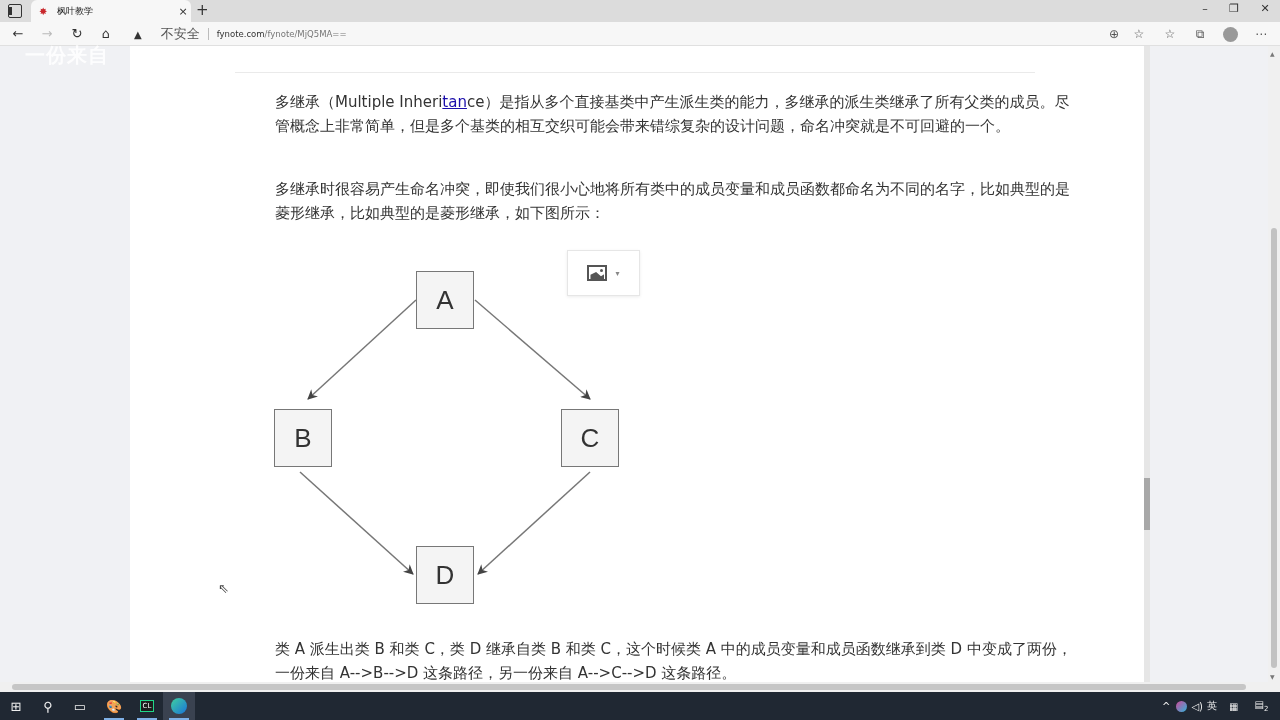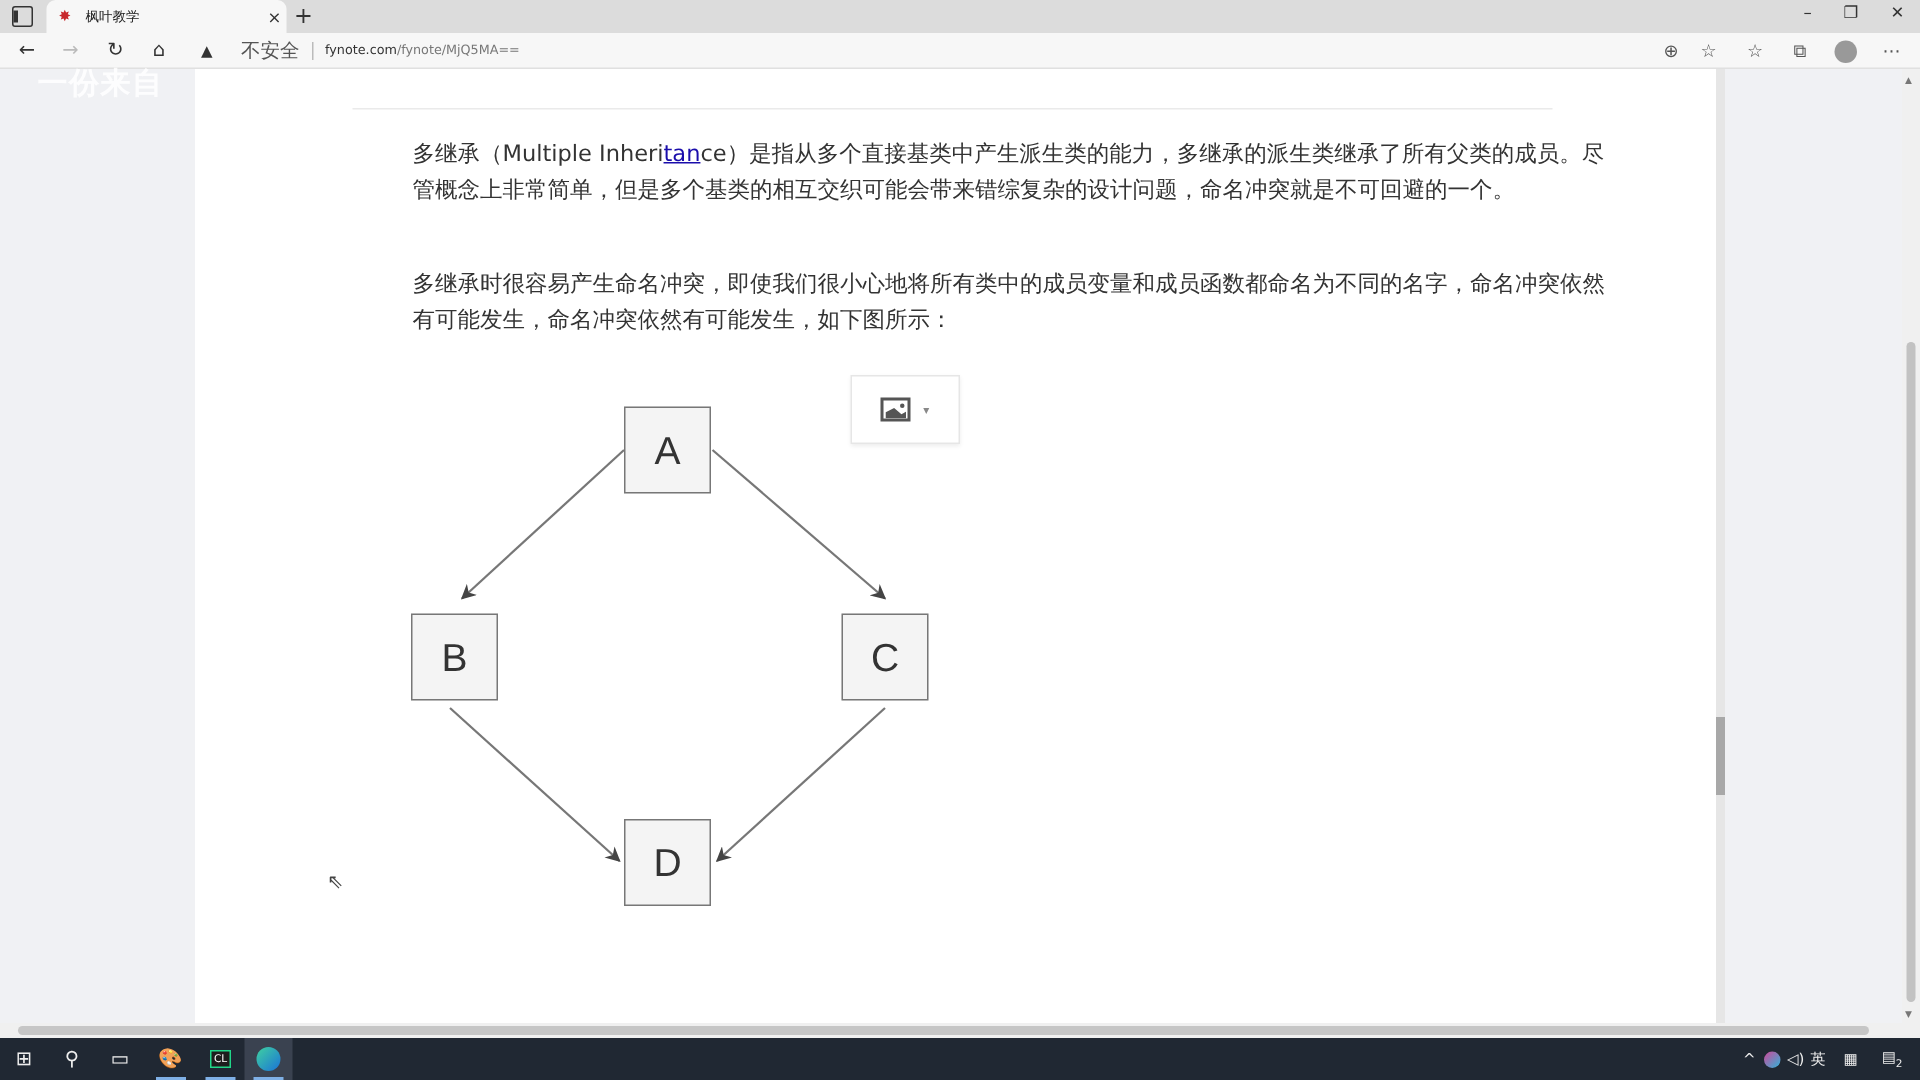--- a/index.html
+++ b/index.html
@@ -102,21 +102,21 @@
 <div class="avatar"></div>
 
 <div class="page-bg"></div>
 <span class="watermark" style="left:25px">一份来自</span>
 
 <div class="content">
   <div class="heading-rule"></div>
 
   <p class="para" style="top:44px"><span>多继承（Multiple Inheri</span><a>tan</a><span>ce）是指从多个直接基类中产生派生类的能力，多继承的派生类继承了所有父类的成员。尽管概念上非常简单，但是多个基类的相互交织可能会带来错综复杂的设计问题，命名冲突就是不可回避的一个。</span></p>
 
-  <p class="para" style="top:131px">多继承时很容易产生命名冲突，即使我们很小心地将所有类中的成员变量和成员函数都命名为不同的名字，命名冲突依然有可能发生，命名冲突依然有可能发生，如下图所示：</p>
+  <p class="para" style="top:131px">多继承时很容易产生命名冲突，即使我们很小心地将所有类中的成员变量和成员函数都命名为不同的名字，比如典型的是菱形继承，比如典型的是菱形继承，如下图所示：</p>
 
   <div class="diagram">
     <svg width="380" height="380" style="position:absolute;left:0;top:0">
       <defs>
         <marker id="arr" markerWidth="10" markerHeight="10" refX="9" refY="5" orient="auto" markerUnits="userSpaceOnUse">
           <path d="M0,0 L10,5 L0,10 L3,5 z" fill="#444"></path>
         </marker>
       </defs>
       <line x1="156" y1="54" x2="48" y2="153" stroke="#777" stroke-width="1.5" marker-end="url(#arr)"></line>
       <line x1="215" y1="54" x2="330" y2="153" stroke="#777" stroke-width="1.5" marker-end="url(#arr)"></line>
@@ -127,20 +127,21 @@
     <div class="node" style="left:14px;top:163px">B</div>
     <div class="node" style="left:301px;top:163px">C</div>
     <div class="node" style="left:156px;top:300px">D</div>
   </div>
 
   <div class="img-toolbar">
     <span class="img-icon"></span>
     <span class="caret">▾</span>
   </div>
 
+  <p class="para" style="top:591px">类 A 派生出类 B 和类 C，类 D 继承自类 B 和类 C，这个时候类 A 中的成员变量和成员函数继承到类 D 中变成了两份，一份来自 A--&gt;B--&gt;D 这条路径，另一份来自 A--&gt;C--&gt;D 这条路径。</p>
 </div>
 
 <span class="watermark" style="left:160px">FYNOTE</span>
 
 <span class="cursor">⇖</span>
 
 <div class="inner-scroll">
   <div class="inner-scroll-thumb"></div>
 </div>
 <div class="vscroll">

